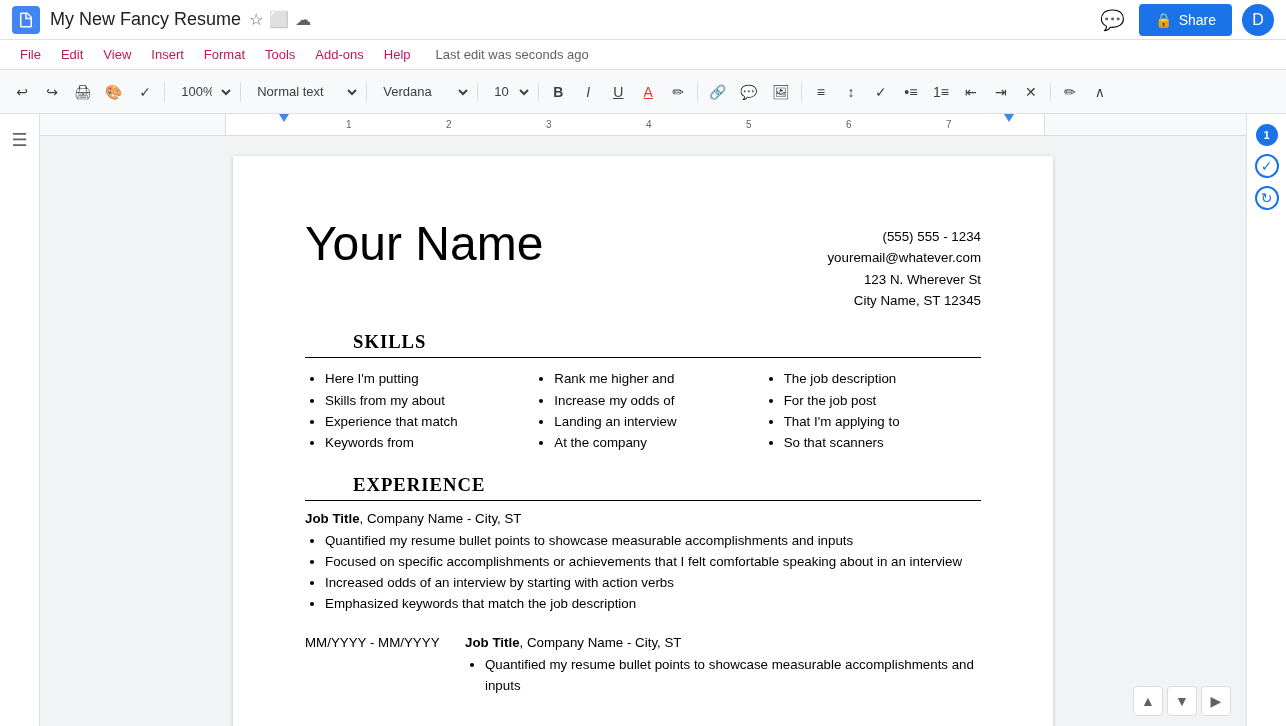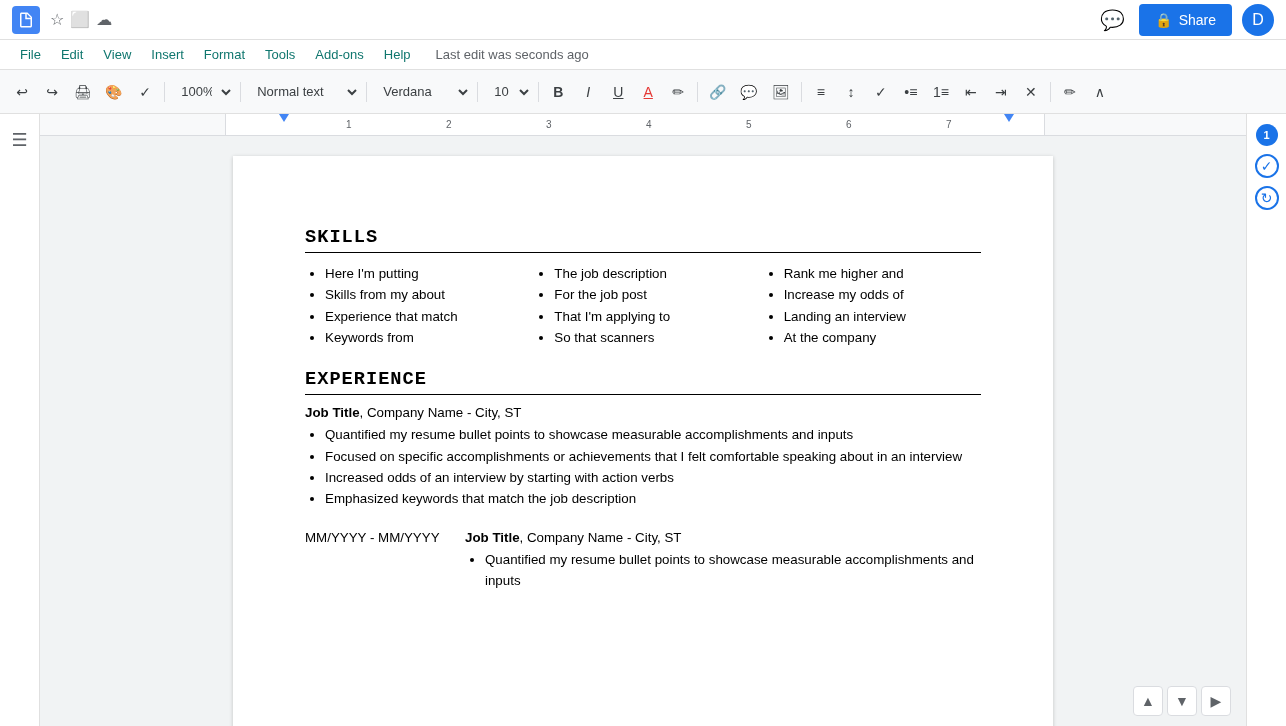--- a/index.html
+++ b/index.html
@@ -50,21 +50,21 @@
     .menu-bar {
       display: flex;
       align-items: center;
       background: #fff;
       padding: 2px 12px;
       height: 30px;
       border-bottom: 1px solid #e0e0e0;
       gap: 4px;
     }
     .menu-item {
-      font-size: 13px; color: #0f766e;
+      font-size: 13px; color: #be185d;
       padding: 3px 8px; cursor: pointer;
       border-radius: 3px;
     }
     .last-edit {
       margin-left: 13px; font-size: 13px; color: #5f6368;
     }
 
     
     .toolbar {
       display: flex;
@@ -215,24 +215,25 @@
     .resume-contact {
       text-align: right;
       font-size: 10pt;
       line-height: 1.6;
       margin-top: 10px;
     }
 
     .section-title {
       font-size: 14pt;
       font-weight: bold;
-      font-family: Liberation Mono, monospace;
+      font-family: Liberation Serif, serif;
       letter-spacing: 1px;
       margin-bottom: 4px;
       margin-top: 10px;
+      margin-left: 48px;
     }
     .section-divider {
       border: none;
       border-top: 1px solid #000;
       margin-bottom: 10px;
     }
 
     .skills-grid {
       display: grid;
       grid-template-columns: 1fr 1fr 1fr;
@@ -318,20 +319,21 @@
   </style>
 </head>
 <body>
 
 <div class="title-bar">
   <div class="google-docs-icon">
     <svg viewBox="0 0 24 24" fill="white">
       <path d="M14 2H6c-1.1 0-2 .9-2 2v16c0 1.1.9 2 2 2h12c1.1 0 2-.9 2-2V8l-6-6zm-1 1.5L18.5 9H13V3.5zM6 20V4h5v7h7v9H6z"></path>
     </svg>
   </div>
+  <span class="title-text">My New Fancy Resume</span>
   <div class="title-icons">
     <span>☆</span>
     <span>⬜</span>
     <span>☁</span>
   </div>
   <div class="title-right">
     <button class="comment-btn">💬</button>
     <button class="share-btn">
       <span class="share-icon">🔒</span>
       <span>Share</span>
@@ -436,47 +438,56 @@
         <span class="ruler-marker" style="left:520px;">5</span>
         <span class="ruler-marker" style="left:620px;">6</span>
         <span class="ruler-marker" style="left:720px;">7</span>
         <div class="ruler-triangle-right"></div>
       </div>
     </div>
 
     <div class="doc-scroll">
       <div class="doc-page">
 
+        <div class="resume-header">
+          <div class="resume-name">Your Name</div>
+          <div class="resume-contact">
+            <div>(555) 555 - 1234</div>
+            <div>youremail@whatever.com</div>
+            <div>123 N. Wherever St</div>
+            <div>City Name, ST 12345</div>
+          </div>
+        </div>
 
         <div>
           <div class="section-title">SKILLS</div>
           <hr class="section-divider">
           <div class="skills-grid">
             <div class="skills-col">
               <ul>
                 <li>Here I'm putting</li>
                 <li>Skills from my about</li>
                 <li>Experience that match</li>
                 <li>Keywords from</li>
               </ul>
             </div>
             <div class="skills-col">
               <ul>
+                <li>Rank me higher and</li>
+                <li>Increase my odds of</li>
+                <li>Landing an interview</li>
+                <li>At the company</li>
+              </ul>
+            </div>
+            <div class="skills-col">
+              <ul>
                 <li>The job description</li>
                 <li>For the job post</li>
                 <li>That I'm applying to</li>
                 <li>So that scanners</li>
-              </ul>
-            </div>
-            <div class="skills-col">
-              <ul>
-                <li>Rank me higher and</li>
-                <li>Increase my odds of</li>
-                <li>Landing an interview</li>
-                <li>At the company</li>
               </ul>
             </div>
           </div>
         </div>
 
         <div>
           <div class="section-title">EXPERIENCE</div>
           <hr class="section-divider">
 
           <div class="experience-entry">

